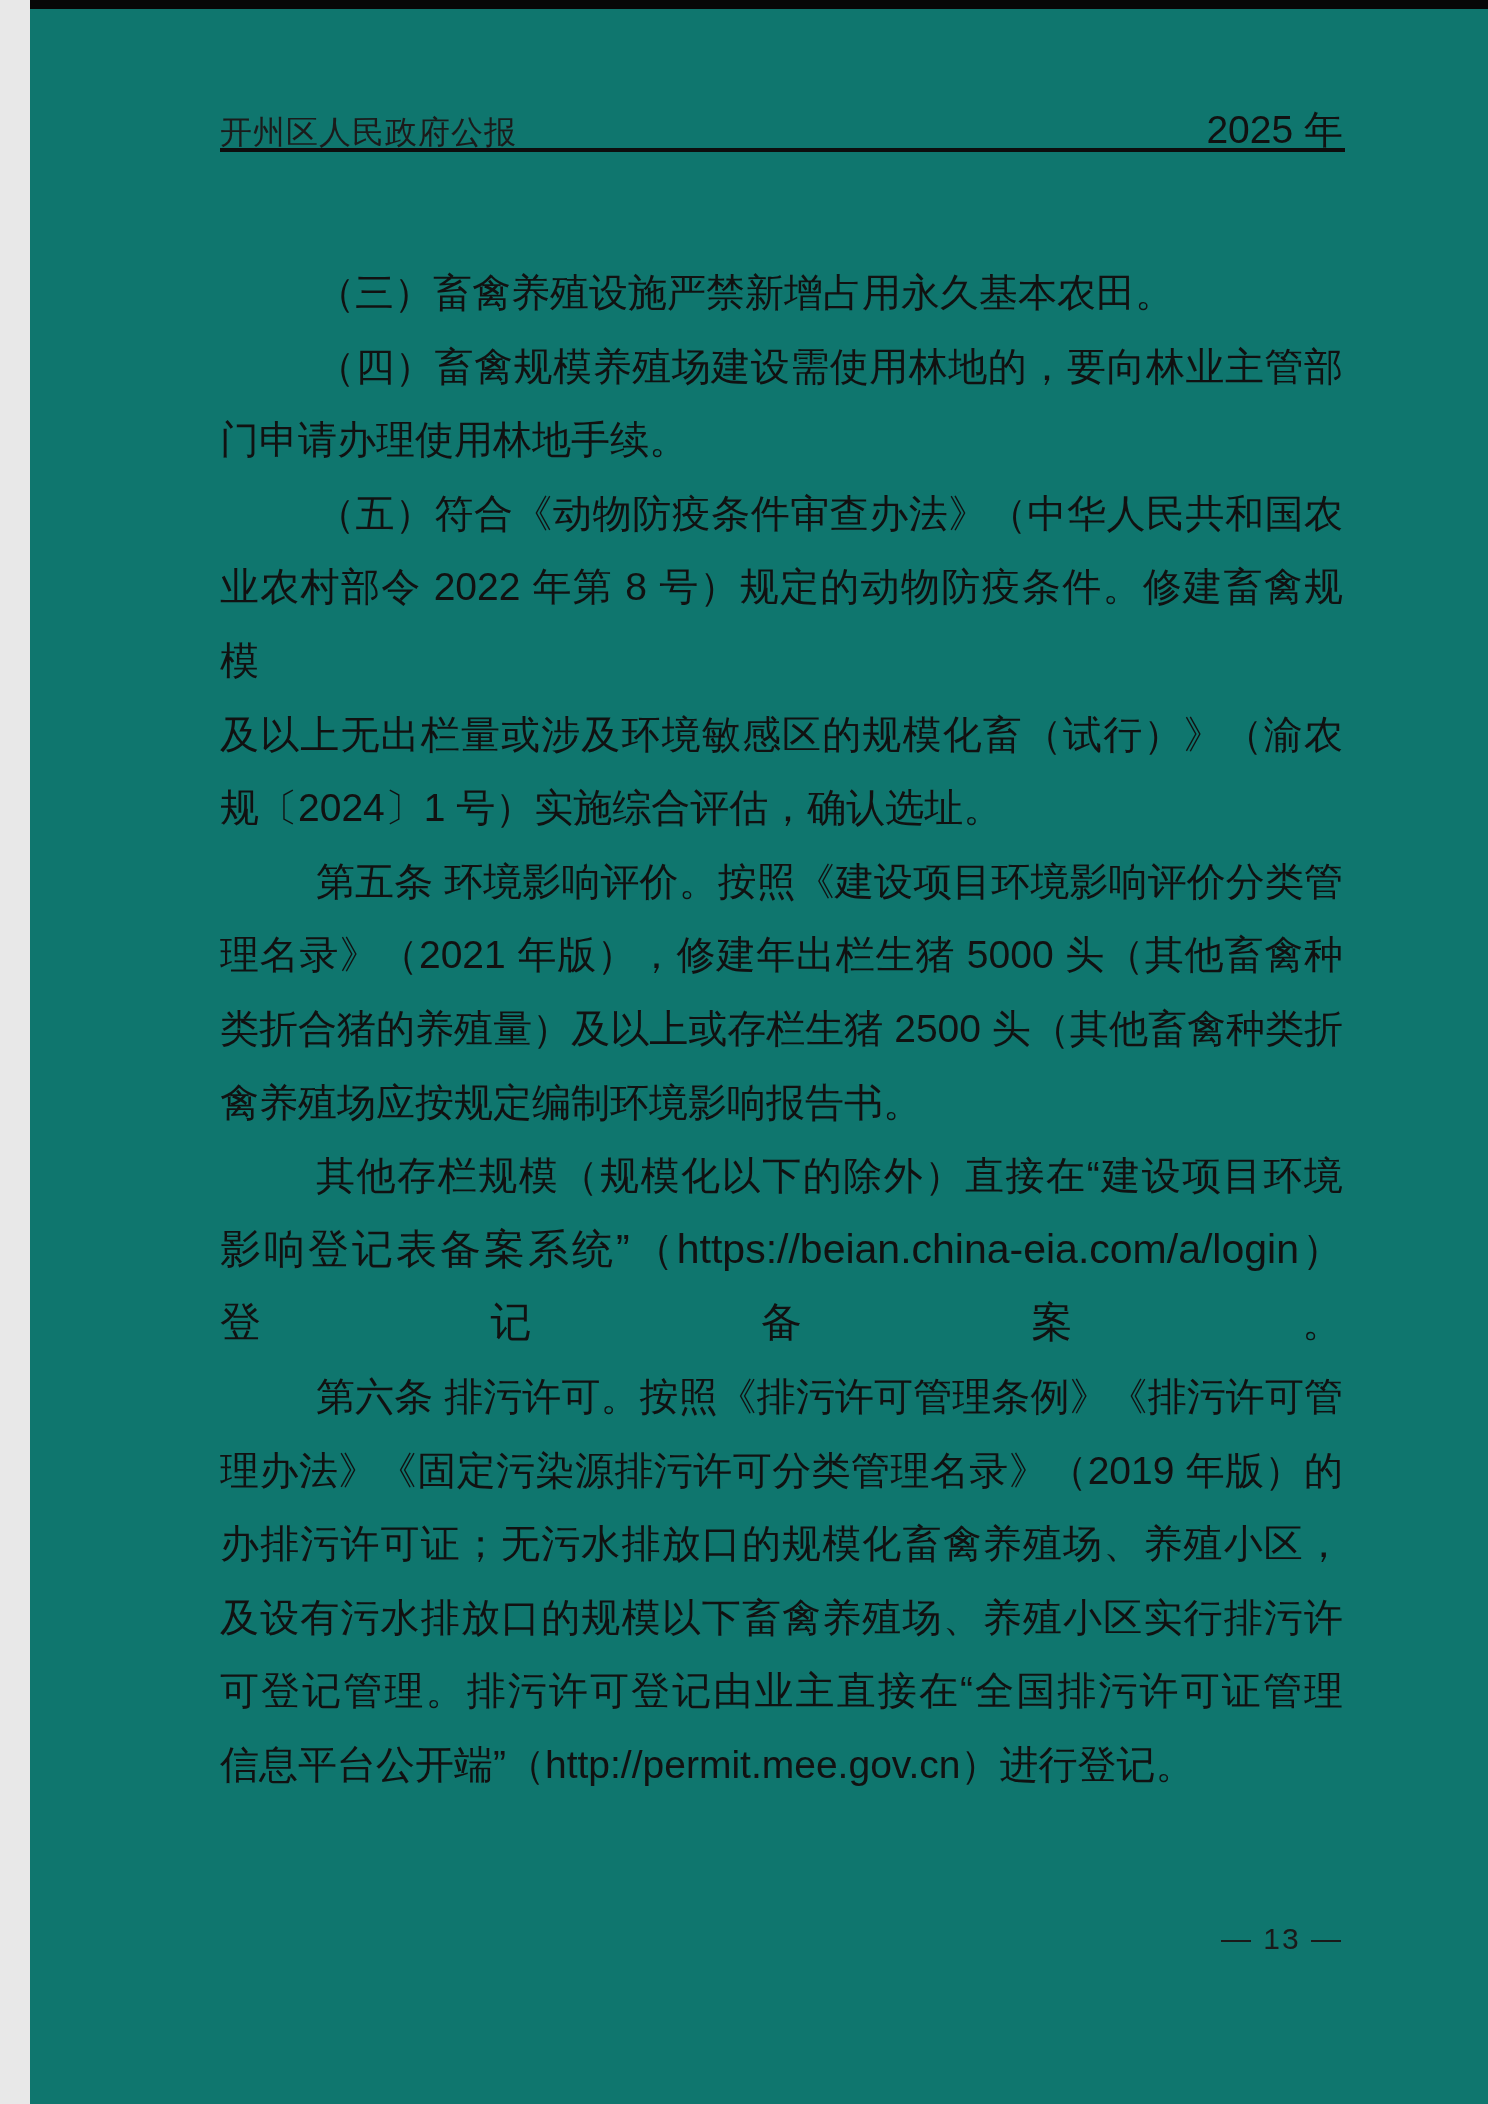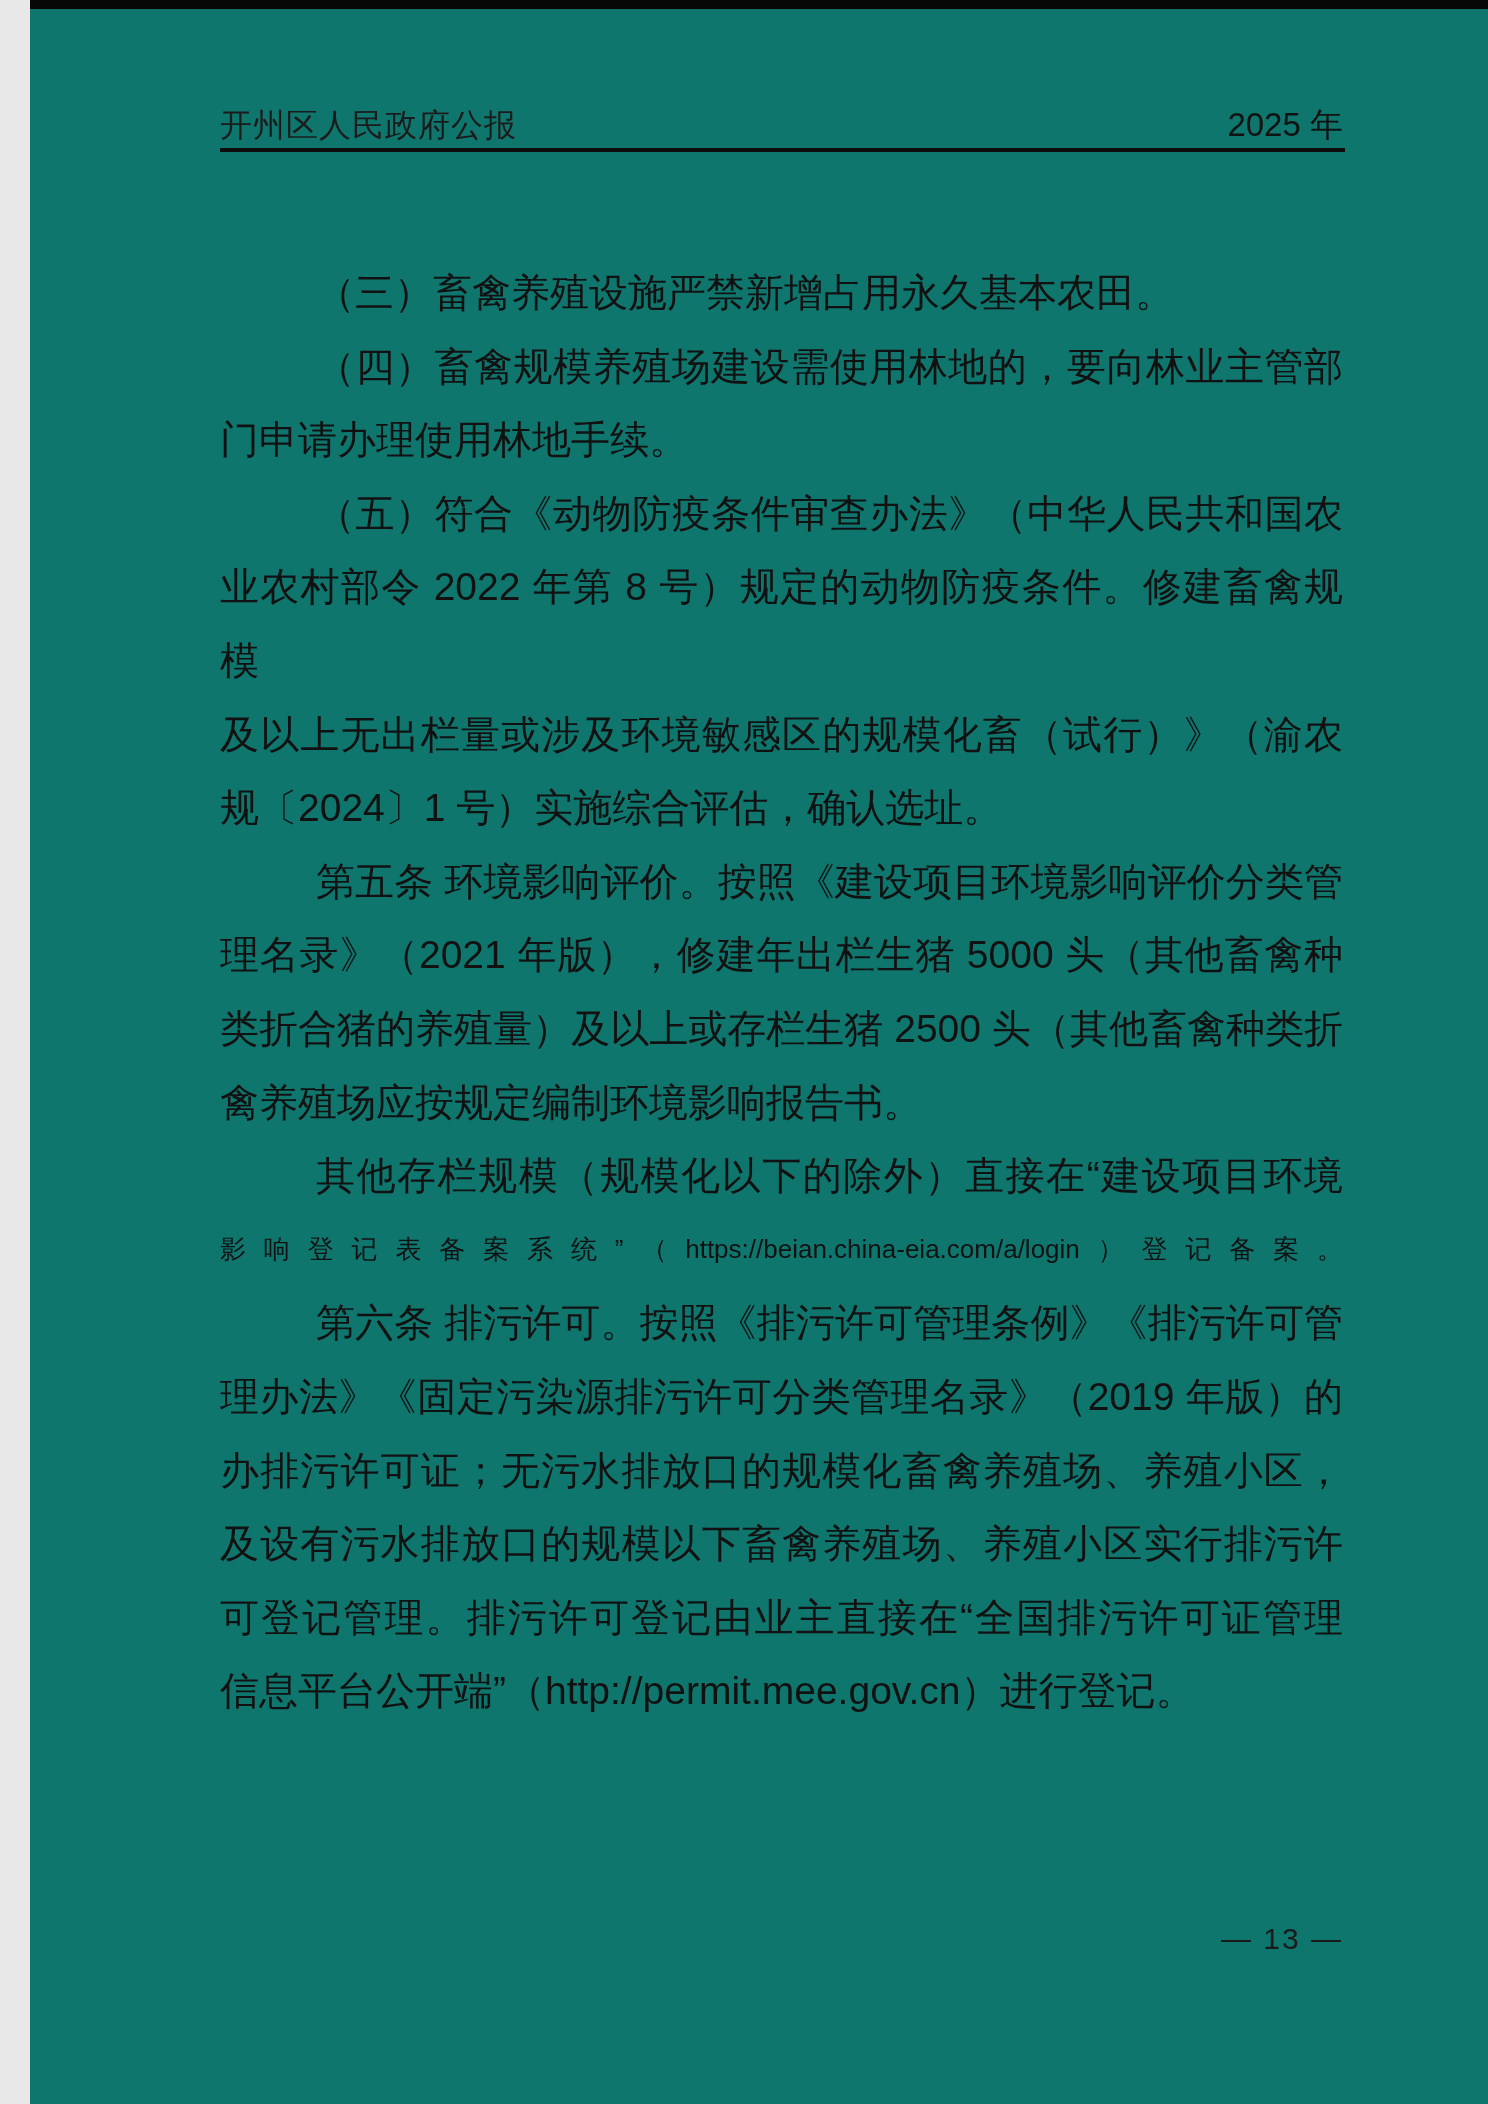--- a/index.html
+++ b/index.html
@@ -14,32 +14,32 @@
   }
   
   .top-bar{position:absolute;top:0;left:0;width:100%;height:9px;background:#070707;}
   .right-edge{position:absolute;top:0;right:2px;width:3px;height:100%;background:#4f4f4f;}
   
   .hdr{
     position:absolute;top:103px;left:190px;width:1123px;
     display:flex;justify-content:space-between;align-items:baseline;
   }
   .hdr-title{font-size:32px;letter-spacing:1px;color:#1b1b1b;}
-  .hdr-year{font-size:33px;color:#111;}
+  .hdr-year{font-size:39px;color:#111;}
   .rule{position:absolute;top:148px;left:190px;width:1125px;height:4px;background:#0d0d0d;}
   
   .body{
     position:absolute;top:256px;left:190px;width:1123px;
     font-size:39px;line-height:73.6px;color:#111;
   }
   .body p{margin:0;padding:0;}
   .j{text-align:justify;text-align-last:justify;}
   .last{text-align:justify;text-align-last:left;}
   .ind{text-indent:96px;}
-  .url{font-size:26px;}
+  .url{font-size:41px;}
   
   .ftr{
     position:absolute;top:1922px;right:175px;
     font-family:Liberation Sans, sans-serif;
     font-size:30px;color:#1a1a1a;letter-spacing:2px;
   }
 </style>
 </head>
 <body>
 

